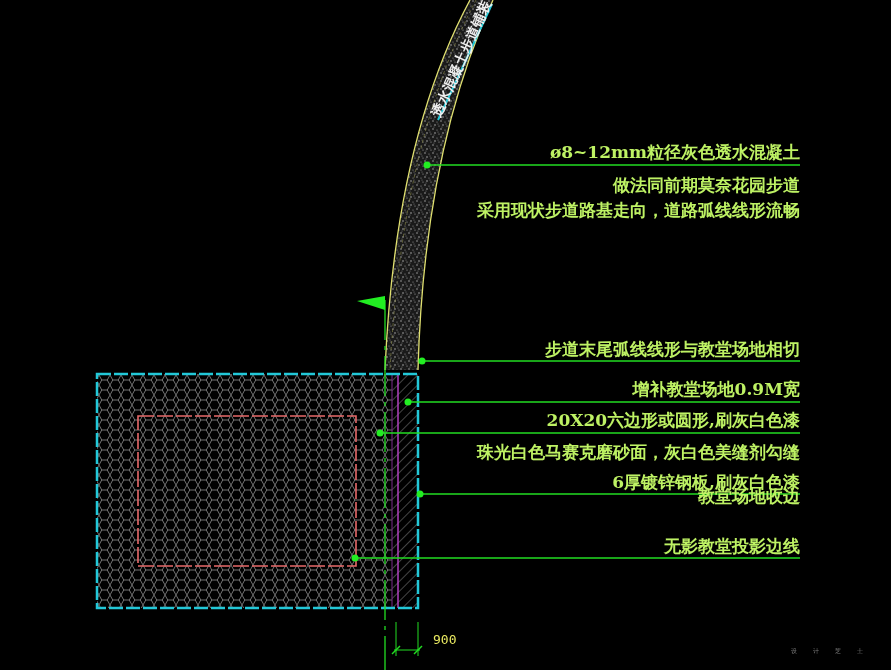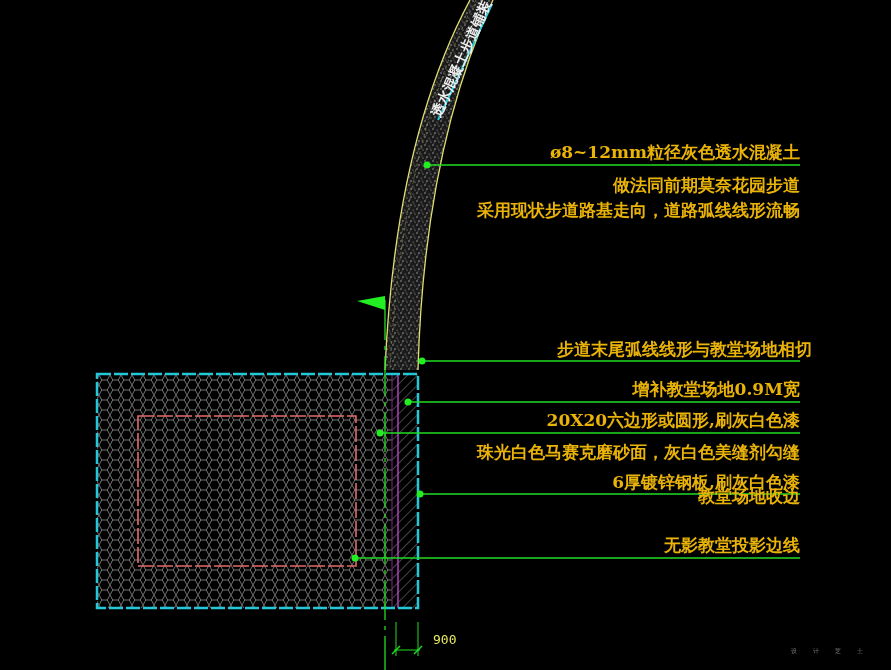--- a/index.html
+++ b/index.html
@@ -1,18 +1,18 @@
 <!DOCTYPE html>
 <html><head>
 <meta charset="utf-8">
 <style>
   html, body { margin:0; padding:0; background:#000; }
   body { width:891px; height:670px; position:relative; overflow:hidden; font-family:"DejaVu Sans", sans-serif; }
   #canvas { position:absolute; left:0; top:0; width:891px; height:670px; }
-  .label { position:absolute; color:#eab308; font-family:"DejaVu Serif", serif; font-size:17px; font-weight:bold; white-space:nowrap; text-align:right; letter-spacing:0px; line-height:20px; }
+  .label { position:absolute; color:#bef264; font-family:"DejaVu Serif", serif; font-size:17px; font-weight:bold; white-space:nowrap; text-align:right; letter-spacing:0px; line-height:20px; }
   .watermark { position:absolute; right:12px; bottom:14px; text-align:center; color:#7a7a7a; }
   .wm-main { font-family:"DejaVu Sans", sans-serif; font-size:22px; letter-spacing:0.5px; }
   .wm-sub { font-family:"DejaVu Sans", sans-serif; font-size:6px; letter-spacing:16px; margin-top:-2px; }
   .dim-text { position:absolute; color:#e8e860; font-family:"DejaVu Sans Mono", monospace; font-size:13px;padding-left:36px; }
 </style>
 </head>
 <body>
 
 <svg id="canvas" viewBox="0 0 891 670" xmlns="http://www.w3.org/2000/svg">
   <defs>
@@ -83,25 +83,25 @@
     <line x1="418" y1="622" x2="418" y2="656" stroke="#22dd22" stroke-width="1"></line>
     <line x1="394" y1="650" x2="420" y2="650" stroke="#22dd22" stroke-width="1"></line>
     <line x1="392" y1="654" x2="400" y2="646" stroke="#22dd22" stroke-width="1.5"></line>
     <line x1="414" y1="654" x2="422" y2="646" stroke="#22dd22" stroke-width="1.5"></line>
   </g>
 </svg>
 
 <div class="label" style="right:91px; top:142px;">ø8~12mm粒径灰色透水混凝土</div>
 <div class="label" style="right:91px; top:175px;">做法同前期莫奈花园步道</div>
 <div class="label" style="right:91px; top:200px;">采用现状步道路基走向，道路弧线线形流畅</div>
-<div class="label" style="right:79px; top:339px;">步道末尾弧线线形与教堂场地相切</div>
+<div class="label" style="right:91px; top:339px;">步道末尾弧线线形与教堂场地相切</div>
 <div class="label" style="right:91px; top:379px;">增补教堂场地0.9M宽</div>
 <div class="label" style="right:91px; top:410px;">20X20六边形或圆形,刷灰白色漆</div>
 <div class="label" style="right:91px; top:442px;">珠光白色马赛克磨砂面，灰白色美缝剂勾缝</div>
 <div class="label" style="right:91px; top:472px;">6厚镀锌钢板,刷灰白色漆</div>
 <div class="label" style="right:91px; top:486px;">教堂场地收边</div>
-<div class="label" style="right:91px; top:536px;font-family:Liberation Serif, serif;">无影教堂投影边线</div>
+<div class="label" style="right:91px; top:536px;">无影教堂投影边线</div>
 
 <div class="dim-text" style="left:397px; top:632px;">900</div>
 
 <div class="watermark">
   <div class="wm-sub">设计芝士</div>
 </div>
 
 </body></html>

